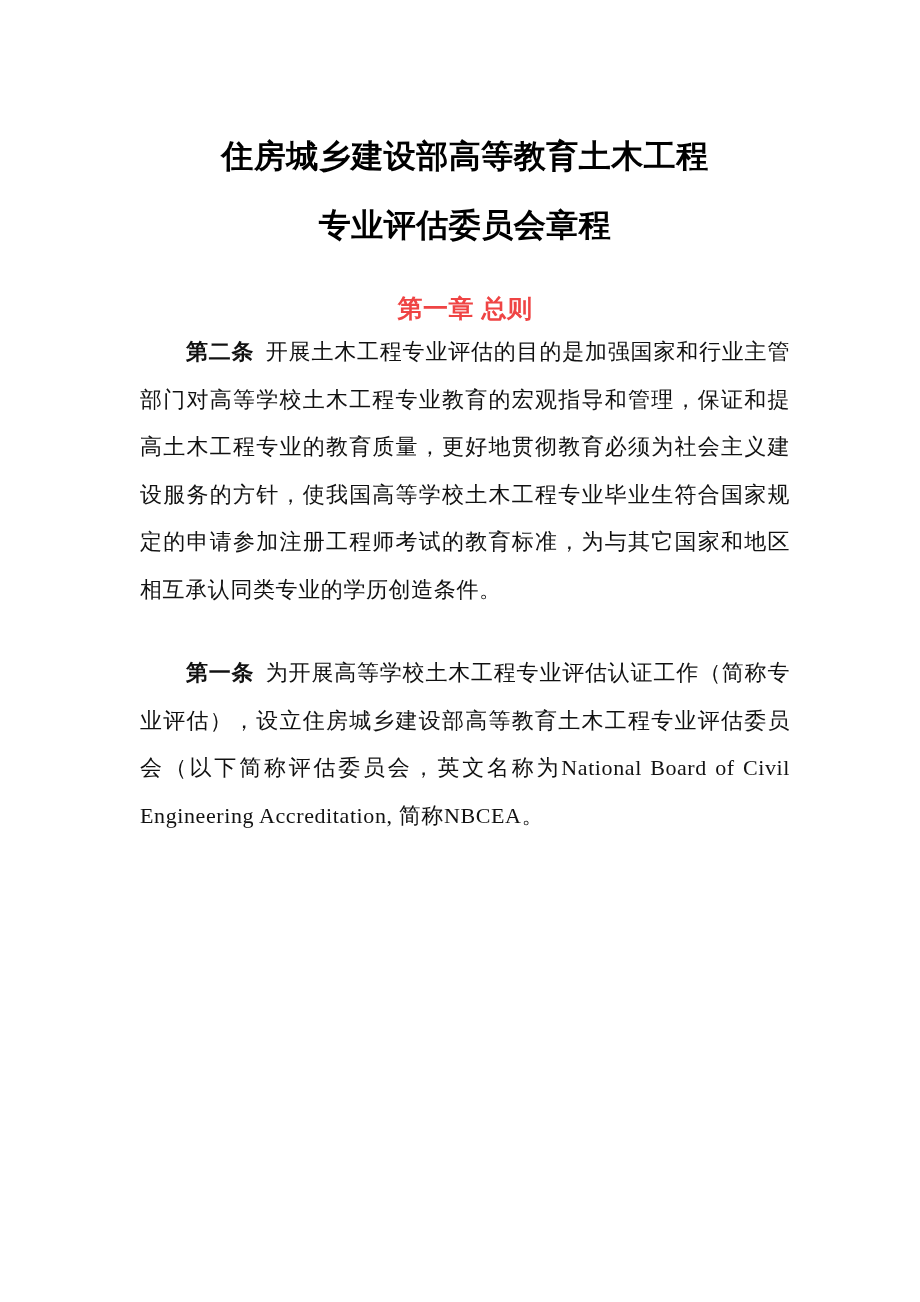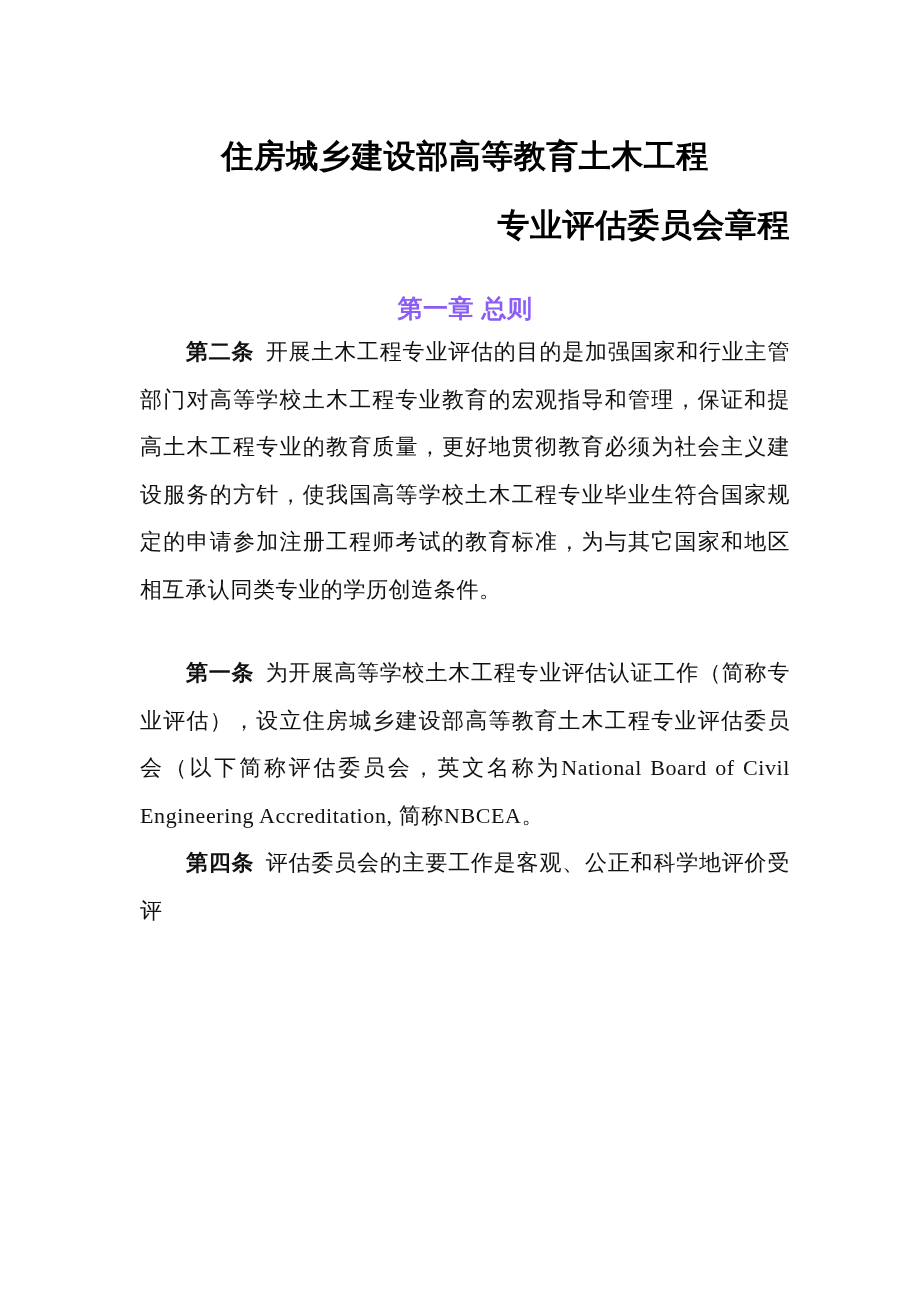--- a/index.html
+++ b/index.html
@@ -31,29 +31,29 @@
     font-family: "Liberation Sans", "DejaVu Sans", sans-serif;
     font-weight: 700;
     font-size: 32px;
     line-height: 59px;
     color: #000000;
     text-align: center;
     letter-spacing: 0.5px;
   }
 
   .title-line-1 { margin-top: 127px; }
-  .title-line-2 { margin-top: 10px; text-align: right; }
+  .title-line-2 { margin-top: 10px; }
 
   
   .chapter-heading {
     font-family: "Liberation Sans", "DejaVu Sans", sans-serif;
     font-weight: 700;
     font-size: 25px;
     line-height: 40px;
-    color: #8b5cf6;
+    color: #ef4444;
     text-align: center;
     margin-top: 33px;
     letter-spacing: 0.5px;
   }
 
   
   .article {
     font-family: "Liberation Serif", "DejaVu Serif", serif;
     font-size: 22px;
     line-height: 47.5px;
@@ -92,18 +92,15 @@
 
     <p class="article">
       <span class="article-label">第二条</span><span>开展土木工程专业评估的目的是加强国家和行业主管部门对高等学校土木工程专业教育的宏观指导和管理，保证和提高土木工程专业的教育质量，更好地贯彻教育必须为社会主义建设服务的方针，使我国高等学校土木工程专业毕业生符合国家规定的申请参加注册工程师考试的教育标准，为与其它国家和地区相互承认同类专业的学历创造条件。</span>
     </p>
 
     <p class="article article--first">
       <span class="article-label">第一条</span><span>为开展高等学校土木工程专业评估认证工作（简称专业评估），设立住房城乡建设部高等教育土木工程专业评估委员会（以下简称评估委员会，英文名称为National Board of Civil Engineering Accreditation, 简称NBCEA。</span>
     </p>
 
 
-    <p class="article">
-      <span class="article-label">第四条</span><span>评估委员会的主要工作是客观、公正和科学地评价受评</span>
-    </p>
 
   </div>
 </div>
 
 </body></html>

